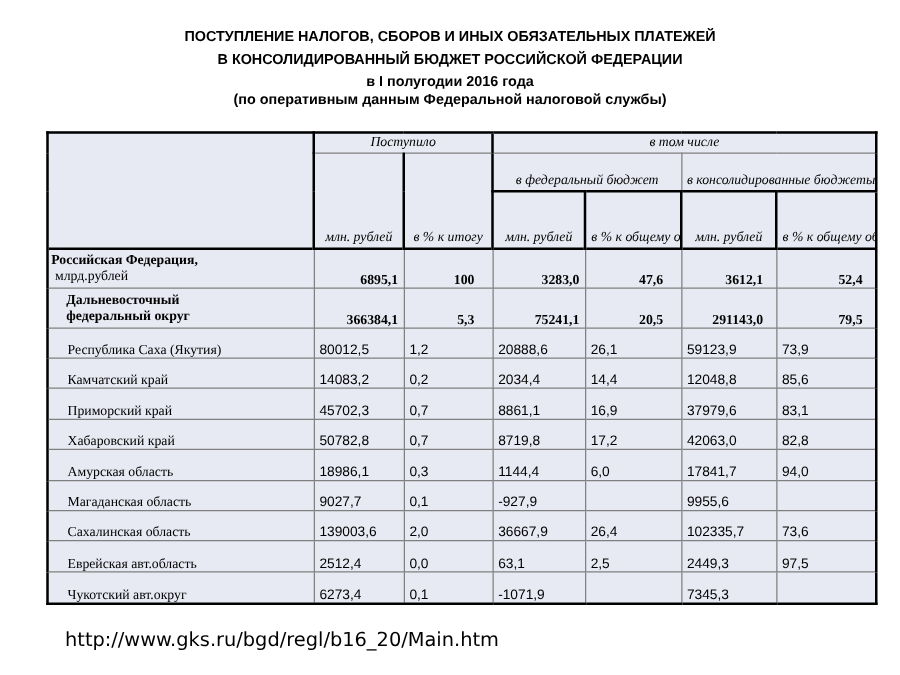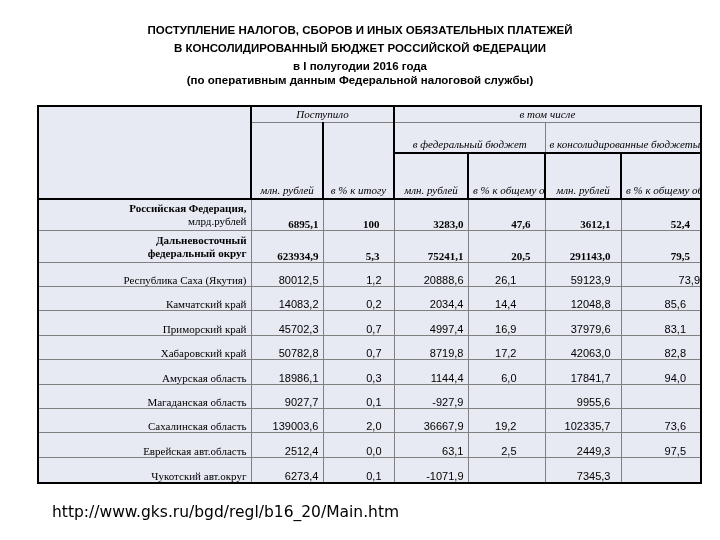--- a/index.html
+++ b/index.html
@@ -2,25 +2,25 @@
 <html><head>
 <meta charset="utf-8">
 <style>
   html, body { margin:0; padding:0; }
   body { width:720px; height:540px; background:#ffffff; position:relative; overflow:hidden; font-family:"Liberation Serif", serif; }
   .title { position:absolute; left:0; width:720px; text-align:center; font-family:"Liberation Sans", sans-serif; font-weight:bold; font-size:11.5px; color:#000; }
   .t1 { top:24px; } .t2 { top:42px; } .t3 { top:60px; } .t4 { top:74px; }
   table.data { position:absolute; left:37px; top:105px; border-collapse:collapse; background:#e8eaf3; table-layout:fixed; width:663px; }
   table.data td { border:1px solid #808080; padding:0 4px; font-size:11px; color:#000; vertical-align:bottom; overflow:hidden; white-space:nowrap; }
   .hdr td { font-style:italic; text-align:center; vertical-align:top; line-height:15px; font-size:10.5px; white-space:normal; }
-  .num { text-align:right; font-family:"Liberation Sans", sans-serif; font-size:10.5px; }
+  .num { text-align:left; font-family:"Liberation Sans", sans-serif; font-size:10.5px; }
   .numb { text-align:right; font-weight:bold; font-size:11px; }
   .bold { font-weight:bold; }
   .thickt td { border-top:2px solid #808080; }
-  td.b-l { border-left:2px solid #000 !important;text-align:right; }
+  td.b-l { border-left:2px solid #000 !important; }
   td.b-r { border-right:2px solid #000 !important; }
   .url { position:absolute; left:52px; top:503px; font-family:"DejaVu Sans", sans-serif; font-size:15.5px; color:#000; }
   .src { position:absolute; left:412px; top:486px; font-family:"Liberation Serif", serif; font-size:10.5px; line-height:18px; color:#000; }
 </style>
 </head>
 <body>
 
 <div class="title t1">ПОСТУПЛЕНИЕ НАЛОГОВ, СБОРОВ И ИНЫХ ОБЯЗАТЕЛЬНЫХ ПЛАТЕЖЕЙ</div>
 <div class="title t2">В КОНСОЛИДИРОВАННЫЙ БЮДЖЕТ РОССИЙСКОЙ ФЕДЕРАЦИИ</div>
 <div class="title t3">в I полугодии 2016 года</div>
@@ -65,21 +65,21 @@
     <td class="numb" style="border-top:2px solid #000">3283,0</td>
     <td class="numb" style="border-top:2px solid #000;padding-right:14px">47,6</td>
     <td class="numb" style="border-top:2px solid #000;padding-right:10px">3612,1</td>
     <td class="numb b-r" style="border-top:2px solid #000;padding-right:10px">52,4</td>
   </tr>
   <tr style="height:32px">
     <td class="b-l" style="vertical-align:middle;padding-left:14px;line-height:13px">
       <div class="bold">Дальневосточный</div>
       <div class="bold">федеральный округ</div>
     </td>
-    <td class="numb">623934,9</td>
+    <td class="numb">366384,1</td>
     <td class="numb" style="padding-right:14px">5,3</td>
     <td class="numb">75241,1</td>
     <td class="numb" style="padding-right:14px">20,5</td>
     <td class="numb" style="padding-right:10px">291143,0</td>
     <td class="numb b-r" style="padding-right:10px">79,5</td>
   </tr>
 
   <tr style="height:24px" class="thickt">
     <td class="b-l" style="padding-left:15px">Республика Саха (Якутия)</td>
     <td class="num">80012,5</td>
@@ -95,21 +95,21 @@
     <td class="num" style="padding-right:12px">0,2</td>
     <td class="num">2034,4</td>
     <td class="num" style="padding-right:28px">14,4</td>
     <td class="num" style="padding-right:10px">12048,8</td>
     <td class="num b-r" style="padding-right:14px">85,6</td>
   </tr>
   <tr style="height:25px">
     <td class="b-l" style="padding-left:15px">Приморский край</td>
     <td class="num">45702,3</td>
     <td class="num" style="padding-right:12px">0,7</td>
-    <td class="num">4997,4</td>
+    <td class="num">8861,1</td>
     <td class="num" style="padding-right:28px">16,9</td>
     <td class="num" style="padding-right:10px">37979,6</td>
     <td class="num b-r" style="padding-right:14px">83,1</td>
   </tr>
   <tr style="height:24px">
     <td class="b-l" style="padding-left:15px">Хабаровский край</td>
     <td class="num">50782,8</td>
     <td class="num" style="padding-right:12px">0,7</td>
     <td class="num">8719,8</td>
     <td class="num" style="padding-right:28px">17,2</td>
@@ -133,21 +133,21 @@
     <td class="num">-927,9</td>
     <td class="num" style="padding-right:28px"></td>
     <td class="num" style="padding-right:10px">9955,6</td>
     <td class="num b-r" style="padding-right:14px"></td>
   </tr>
   <tr style="height:24px">
     <td class="b-l" style="padding-left:15px">Сахалинская область</td>
     <td class="num">139003,6</td>
     <td class="num" style="padding-right:12px">2,0</td>
     <td class="num">36667,9</td>
-    <td class="num" style="padding-right:28px">19,2</td>
+    <td class="num" style="padding-right:28px">26,4</td>
     <td class="num" style="padding-right:10px">102335,7</td>
     <td class="num b-r" style="padding-right:14px">73,6</td>
   </tr>
   <tr style="height:25px" class="thickt">
     <td class="b-l" style="padding-left:15px">Еврейская авт.область</td>
     <td class="num">2512,4</td>
     <td class="num" style="padding-right:12px">0,0</td>
     <td class="num">63,1</td>
     <td class="num" style="padding-right:28px">2,5</td>
     <td class="num" style="padding-right:10px">2449,3</td>

